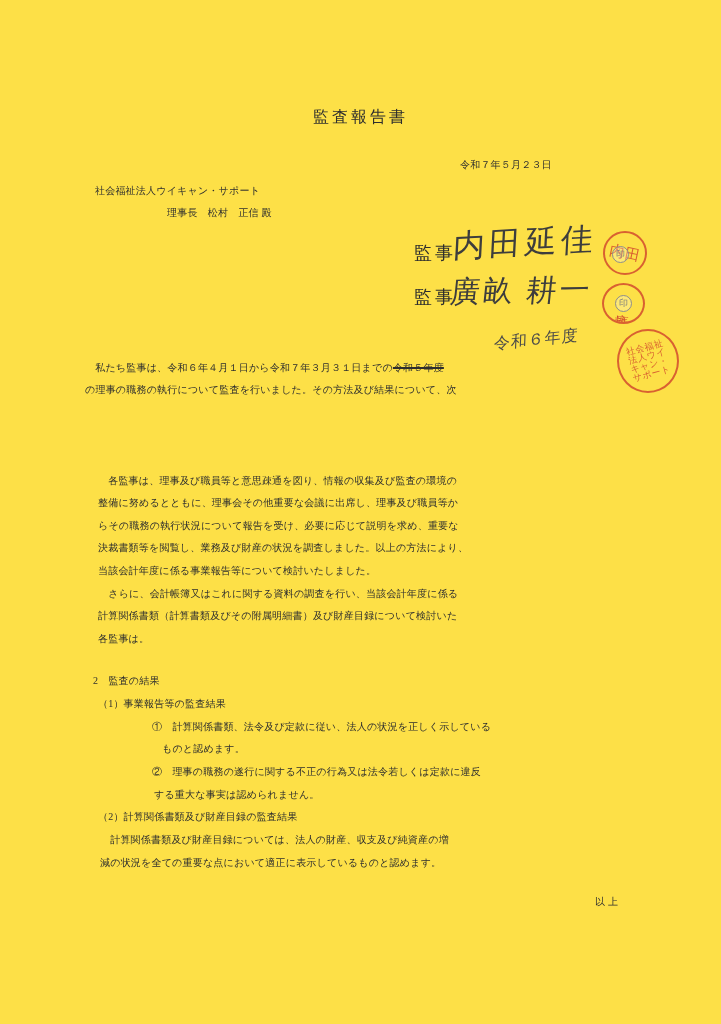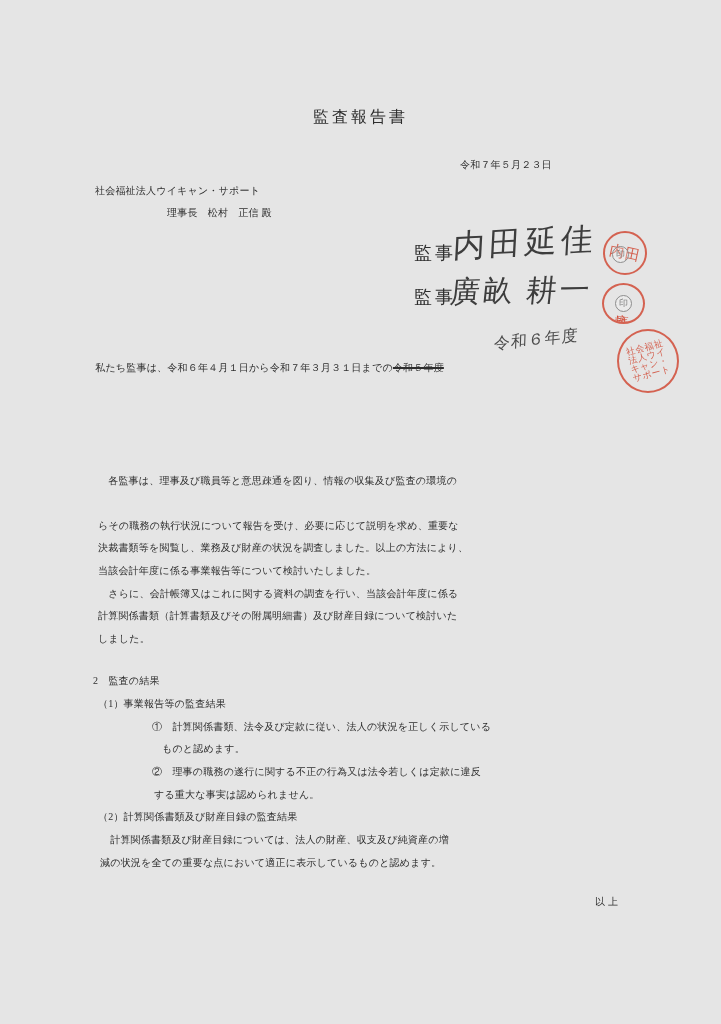--- a/index.html
+++ b/index.html
@@ -1,17 +1,17 @@
 <!DOCTYPE html>
 <html><head>
 <meta charset="utf-8">
 <style>
   html,body { margin:0; padding:0; background:#ffffff; }
   .page {
-    position:relative; width:721px; height:1024px; background:#e5e5e5;
+    position:relative; width:721px; height:1024px; background:#fde047;
     font-family:"Liberation Serif","DejaVu Serif",serif;
     color:#2e2e2e; overflow:hidden;
   }
   .line {
     position:absolute; font-size:10px; line-height:17px;
     letter-spacing:0.2px; white-space:nowrap;
   }
   .title { text-align:center; left:0; right:0; letter-spacing:3px; font-size:16px; }
   .label { letter-spacing:3px; font-size:18px; }
   .sig {
@@ -84,28 +84,30 @@
     <div class="seal-ring">
       <span>社会福祉</span>
       <span>法人ウイ</span>
       <span>キャン・</span>
       <span>サポート</span>
     </div>
   </div>
   <div class="hand" style="top:334px;left:494px;">令和６年度</div>
 
   <div class="line" style="top:359px;left:85px;"><span>　私たち監事は、令和６年４月１日から令和７年３月３１日までの</span><span class="strike">令和５年度</span></div>
+  <div class="line" style="top:381px;left:85px;">の理事の職務の執行について監査を行いました。その方法及び結果について、次</div>
 
   <div class="line" style="top:472px;left:98px;">　各監事は、理事及び職員等と意思疎通を図り、情報の収集及び監査の環境の</div>
+  <div class="line" style="top:494px;left:98px;">整備に努めるとともに、理事会その他重要な会議に出席し、理事及び職員等か</div>
   <div class="line" style="top:517px;left:98px;">らその職務の執行状況について報告を受け、必要に応じて説明を求め、重要な</div>
   <div class="line" style="top:539px;left:98px;">決裁書類等を閲覧し、業務及び財産の状況を調査しました。以上の方法により、</div>
   <div class="line" style="top:562px;left:98px;">当該会計年度に係る事業報告等について検討いたしました。</div>
   <div class="line" style="top:585px;left:98px;">　さらに、会計帳簿又はこれに関する資料の調査を行い、当該会計年度に係る</div>
   <div class="line" style="top:607px;left:98px;">計算関係書類（計算書類及びその附属明細書）及び財産目録について検討いた</div>
-  <div class="line" style="top:630px;left:98px;">しました。</div>
+  <div class="line" style="top:630px;left:98px;">各監事は。</div>
 
   <div class="line" style="top:672px;left:93px;">2　監査の結果</div>
   <div class="line" style="top:695px;left:98px;">（1）事業報告等の監査結果</div>
   <div class="line" style="top:718px;left:152px;">①　計算関係書類、法令及び定款に従い、法人の状況を正しく示している</div>
   <div class="line" style="top:740px;left:162px;">ものと認めます。</div>
   <div class="line" style="top:763px;left:152px;">②　理事の職務の遂行に関する不正の行為又は法令若しくは定款に違反</div>
   <div class="line" style="top:786px;left:154px;">する重大な事実は認められません。</div>
   <div class="line" style="top:808px;left:98px;">（2）計算関係書類及び財産目録の監査結果</div>
   <div class="line" style="top:831px;left:100px;">　計算関係書類及び財産目録については、法人の財産、収支及び純資産の増</div>
   <div class="line" style="top:854px;left:100px;">減の状況を全ての重要な点において適正に表示しているものと認めます。</div>

